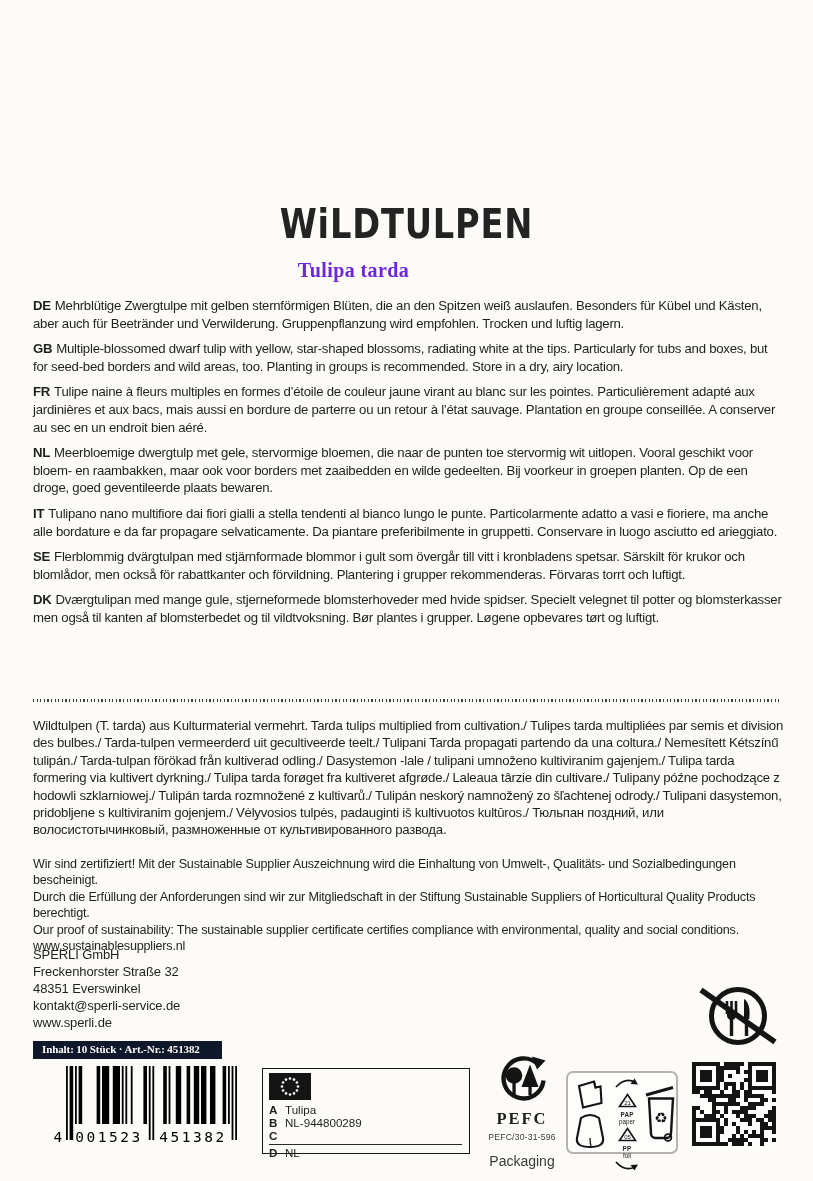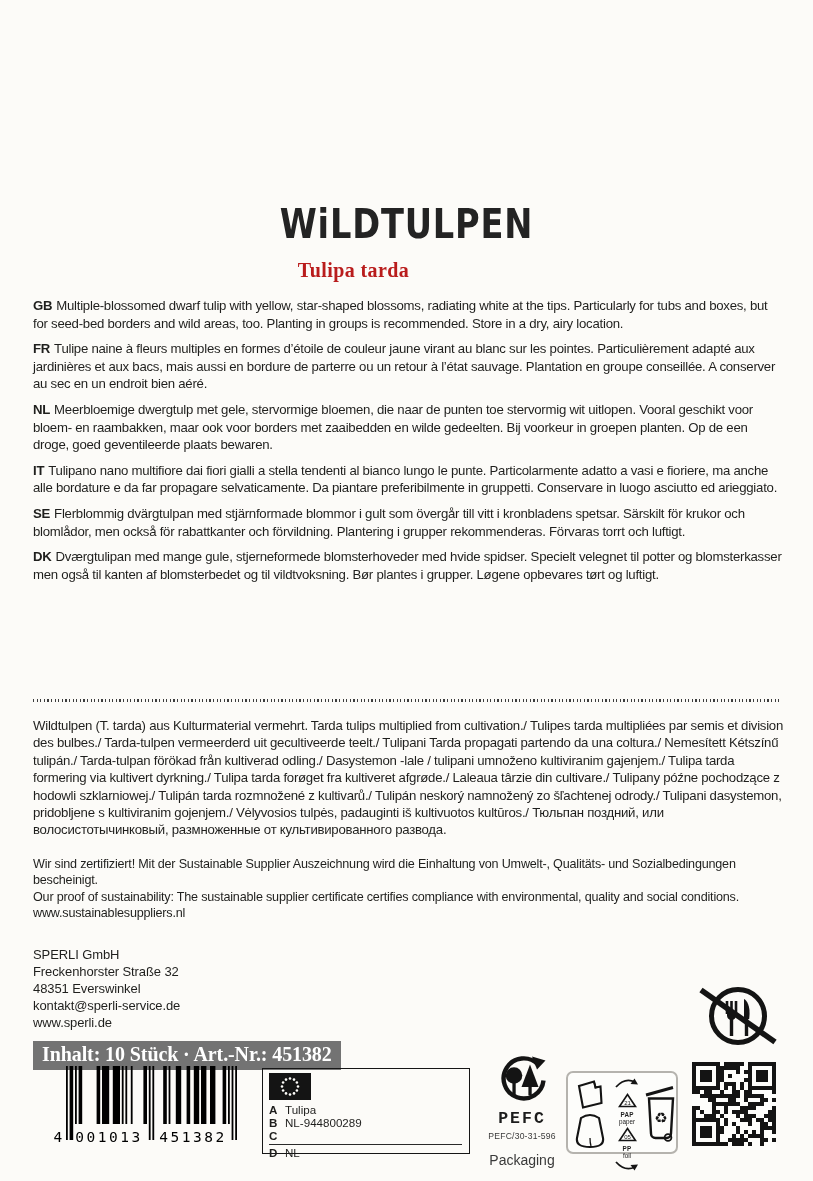--- a/index.html
+++ b/index.html
@@ -12,43 +12,43 @@
   
   #title{
     top:200px;left:0;width:813px;text-align:center;
     font-family:"DejaVu Sans",sans-serif;font-weight:bold;font-size:41px;
     letter-spacing:1px;transform:scaleX(0.82);transform-origin:50% 50%;
     color:#232323;
   }
   #subtitle{
     top:259px;left:0;width:707px;text-align:center;
     font-family:"Liberation Serif",serif;font-weight:bold;font-size:20px;
-    letter-spacing:0.4px;color:#b91c1c;
+    letter-spacing:0.4px;color:#6d28d9;
   }
   
   #descriptions{top:297px;left:33px;width:752px;}
   #descriptions p{margin:0 0 8px 0;font-size:13.2px;line-height:17.6px;letter-spacing:-0.25px;}
   .lang{font-weight:bold;margin-right:4px;}
   
   #rule{
     top:699px;left:33px;width:748px;height:3px;
     background-image:repeating-linear-gradient(90deg,#3d3d3d 0 1.2px,transparent 1.2px 3.6px);
   }
   
   #propagation{top:717px;left:33px;width:752px;font-size:13.2px;line-height:17.4px;letter-spacing:-0.25px;}
   #propagation .b{font-weight:normal;margin-right:3px;margin-top:27px;}
   
   #sustainability{top:856px;left:33px;width:752px;font-size:12.6px;line-height:16.4px;letter-spacing:-0.2px;}
   
   #address{top:946px;left:33px;font-size:13px;line-height:17px;letter-spacing:-0.1px;}
   
   #content-bar{
-    top:1041px;left:33px;display:inline-block;background:#737373;color:#ffffff;
-    font-family:"Liberation Serif",serif;font-weight:bold;font-size:20px;
-    padding:2px 9px 4px 9px;letter-spacing:-0.1px;
+    top:1041px;left:33px;display:inline-block;background:#0f172a;color:#ffffff;
+    font-family:"Liberation Serif",serif;font-weight:bold;font-size:11px;
+    padding:2px 22px 4px 9px;letter-spacing:-0.1px;
   }
   
   #barcode{top:1066px;left:52px;width:196px;height:90px;}
   #barcode svg{position:absolute;left:14px;top:0;}
   #barcode .dg{
     position:absolute;top:63px;font-family:"DejaVu Sans Mono",monospace;
     font-size:14.5px;color:#000;letter-spacing:2.5px;text-align:center;
   }
   #bc-prefix{left:0;width:14px;letter-spacing:0;}
   #bc-left{left:20px;width:74px;}
@@ -58,21 +58,21 @@
     top:1068px;left:262px;width:208px;height:86px;box-sizing:border-box;
     border:1.6px solid #161616;padding:4px 7px 3px 6px;background:transparent;
   }
   #passport .hd{display:flex;align-items:flex-start;margin-bottom:3px;}
   #passport .hd .t{flex:1;text-align:right;font-weight:bold;font-size:12.2px;letter-spacing:-0.2px;padding-top:2px;}
   #passport .row{display:flex;font-size:11.6px;line-height:13.2px;}
   #passport .row .k{font-weight:bold;width:16px;}
   #passport .row.last{border-top:1px solid #2a2a2a;padding-top:1px;margin-top:1px;}
   
   #pefc{top:1056px;left:482px;width:80px;text-align:center;color:#1c1c1c;}
-  #pefc .name{font-weight:bold;font-size:16.5px;letter-spacing:2px;margin-top:1px;font-family:Liberation Mono, monospace;}
+  #pefc .name{font-weight:bold;font-size:16.5px;letter-spacing:2px;margin-top:1px;font-family:Liberation Serif, serif;}
   #pefc .lic{font-size:8.6px;margin-top:3px;letter-spacing:0.2px;color:#3a3a3a;}
   #pefc .cap{font-size:14px;margin-top:11px;color:#3a3a3a;}
   
   #recycle{
     top:1071px;left:566px;width:112px;height:83px;box-sizing:border-box;
     border:2px solid #b5b3ae;border-radius:7px;position:absolute;background:#fdfdfb;
   }
   #recycle .mid{position:absolute;left:43px;top:2px;width:32px;text-align:center;color:#222;}
   #recycle .mat{font-size:6.3px;font-weight:bold;line-height:6.5px;letter-spacing:0.2px;}
   #recycle .word{font-size:6.3px;line-height:6.5px;}
@@ -83,36 +83,38 @@
   svg .ink{fill:#141414;}
   svg .stroke{fill:none;stroke:#141414;}
 </style>
 </head>
 <body>
 
 <div id="title" class="abs">WiLDTULPEN</div>
 <div id="subtitle" class="abs">Tulipa tarda</div>
 
 <div id="descriptions" class="abs">
+  <p><span class="lang">DE</span><span>Mehrblütige Zwergtulpe mit gelben sternförmigen Blüten, die an den Spitzen weiß auslaufen. Besonders für Kübel und Kästen, aber auch für Beetränder und Verwilderung. Gruppenpflanzung wird empfohlen. Trocken und luftig lagern.</span></p>
   <p><span class="lang">GB</span><span>Multiple-blossomed dwarf tulip with yellow, star-shaped blossoms, radiating white at the tips. Particularly for tubs and boxes, but for seed-bed borders and wild areas, too. Planting in groups is recommended. Store in a dry, airy location.</span></p>
   <p><span class="lang">FR</span><span>Tulipe naine à fleurs multiples en formes d’étoile de couleur jaune virant au blanc sur les pointes. Particulièrement adapté aux jardinières et aux bacs, mais aussi en bordure de parterre ou un retour à l’état sauvage. Plantation en groupe conseillée. A conserver au sec en un endroit bien aéré.</span></p>
   <p><span class="lang">NL</span><span>Meerbloemige dwergtulp met gele, stervormige bloemen, die naar de punten toe stervormig wit uitlopen. Vooral geschikt voor bloem- en raambakken, maar ook voor borders met zaaibedden en wilde gedeelten. Bij voorkeur in groepen planten. Op de een droge, goed geventileerde plaats bewaren.</span></p>
   <p><span class="lang">IT</span><span>Tulipano nano multifiore dai fiori gialli a stella tendenti al bianco lungo le punte. Particolarmente adatto a vasi e fioriere, ma anche alle bordature e da far propagare selvaticamente. Da piantare preferibilmente in gruppetti. Conservare in luogo asciutto ed arieggiato.</span></p>
   <p><span class="lang">SE</span><span>Flerblommig dvärgtulpan med stjärnformade blommor i gult som övergår till vitt i kronbladens spetsar. Särskilt för krukor och blomlådor, men också för rabattkanter och förvildning. Plantering i grupper rekommenderas. Förvaras torrt och luftigt.</span></p>
   <p><span class="lang">DK</span><span>Dværgtulipan med mange gule, stjerneformede blomsterhoveder med hvide spidser. Specielt velegnet til potter og blomsterkasser men også til kanten af blomsterbedet og til vildtvoksning. Bør plantes i grupper. Løgene opbevares tørt og luftigt.</span></p>
 </div>
 
 <div id="rule" class="abs"></div>
 
 <div id="propagation" class="abs">
   <span class="b">Wildtulpen (T. tarda) aus Kulturmaterial vermehrt.</span><span>Tarda tulips multiplied from cultivation./ Tulipes tarda multipliées par semis et division des bulbes./ Tarda-tulpen vermeerderd uit gecultiveerde teelt./ Tulipani Tarda propagati partendo da una coltura./ Nemesített Kétszínű tulipán./ Tarda-tulpan förökad från kultiverad odling./ Dasystemon -lale / tulipani umnoženo kultiviranim gajenjem./ Tulipa tarda formering via kultivert dyrkning./ Tulipa tarda forøget fra kultiveret afgrøde./ Laleaua târzie din cultivare./ Tulipany późne pochodzące z hodowli szklarniowej./ Tulipán tarda rozmnožené z kultivarů./ Tulipán neskorý namnožený zo šľachtenej odrody./ Tulipani dasystemon, pridobljene s kultiviranim gojenjem./ Vėlyvosios tulpės, padauginti iš kultivuotos kultūros./ Тюльпан поздний, или волосистотычинковый, размноженные от культивированного развода.</span>
 </div>
 
 <div id="sustainability" class="abs">
   <div>Wir sind zertifiziert! Mit der Sustainable Supplier Auszeichnung wird die Einhaltung von Umwelt-, Qualitäts- und Sozialbedingungen bescheinigt.</div>
+  <div>Durch die Erfüllung der Anforderungen sind wir zur Mitgliedschaft in der Stiftung Sustainable Suppliers of Horticultural Quality Products berechtigt.</div>
   <div>Our proof of sustainability: The sustainable supplier certificate certifies compliance with environmental, quality and social conditions.</div>
   <div>www.sustainablesuppliers.nl</div>
 </div>
 
 <div id="address" class="abs">
   <div>SPERLI GmbH</div>
   <div>Freckenhorster Straße 32</div>
   <div>48351 Everswinkel</div>
   <div>kontakt@sperli-service.de</div>
   <div>www.sperli.de</div>
@@ -158,21 +160,21 @@
       <rect x="120.6" y="0" width="3.6" height="58"></rect>
       <rect x="127.8" y="0" width="5.4" height="58"></rect>
       <rect x="135.0" y="0" width="5.4" height="58"></rect>
       <rect x="144.0" y="0" width="5.4" height="58"></rect>
       <rect x="156.6" y="0" width="3.6" height="58"></rect>
       <rect x="162.0" y="0" width="1.8" height="58"></rect>
       <rect x="165.6" y="0" width="1.8" height="74"></rect>
       <rect x="169.2" y="0" width="1.8" height="74"></rect>
     </svg>
   <span class="dg" id="bc-prefix">4</span>
-  <span class="dg" id="bc-left">001013</span>
+  <span class="dg" id="bc-left">001523</span>
   <span class="dg" id="bc-right">451382</span>
 </div>
 
 <div id="passport" class="abs">
   <div class="hd">
     <svg width="42" height="27" viewBox="0 0 42 27">
       <rect class="ink" x="0" y="0" width="42" height="27"></rect>
       <g fill="#fcfbf8">
         <circle cx="21" cy="5.5" r="1.3"></circle>
           <circle cx="25" cy="6.6" r="1.3"></circle>

